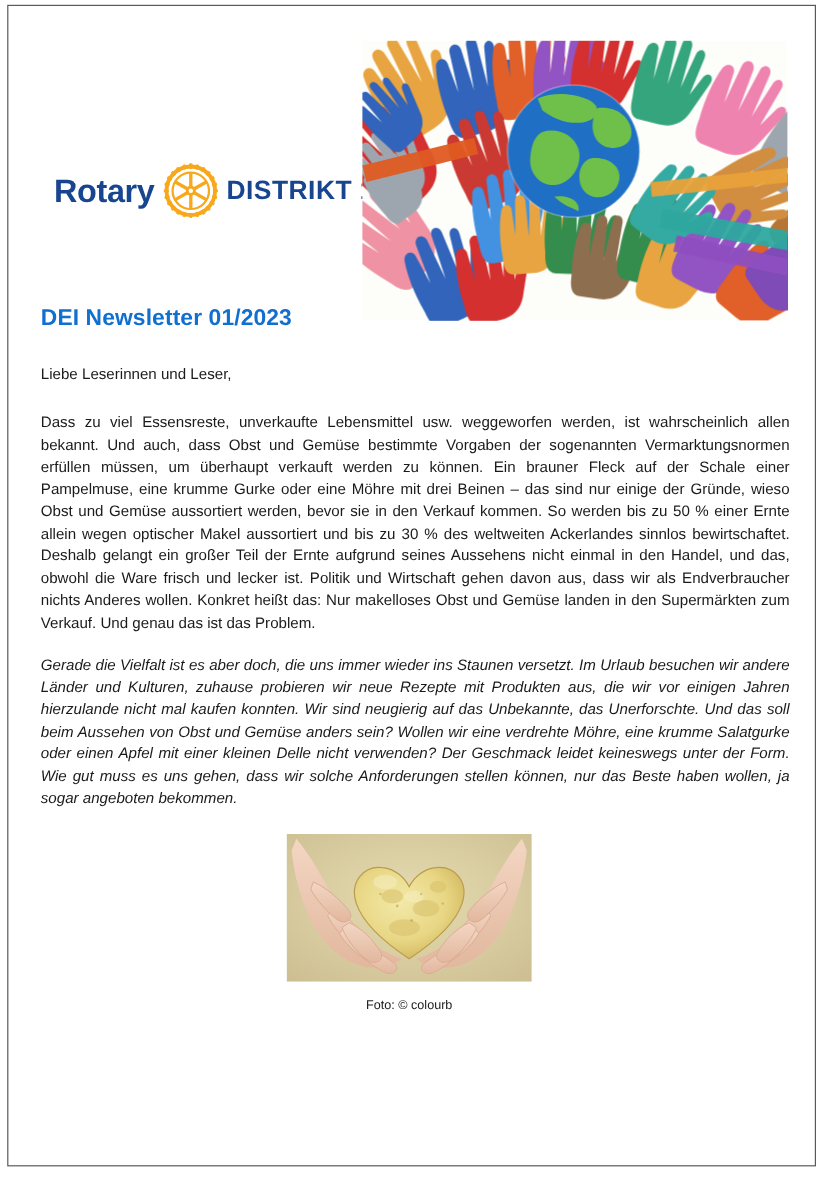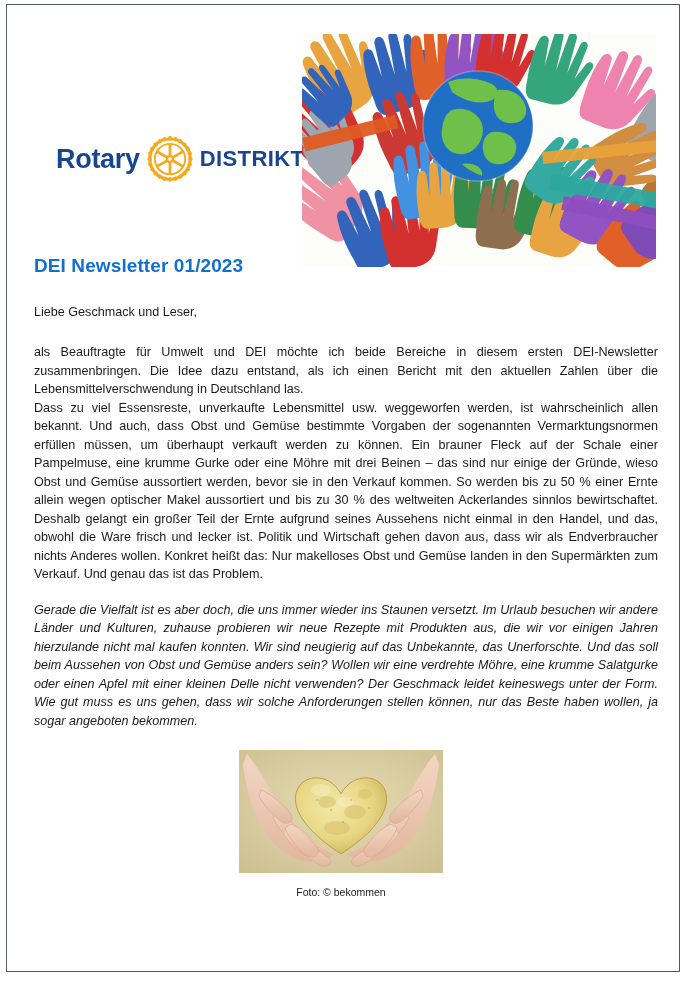--- a/index.html
+++ b/index.html
@@ -27,21 +27,21 @@
   }
 
   
   .header {
     position: relative;
     height: 240px;
   }
 
   .logo-block {
     position: absolute;
-    left: 49px;
+    left: 38px;
     top: 126px;
     display: flex;
     align-items: center;
     height: 56px;
   }
   .logo-word {
     font-size: 27px;
     font-weight: bold;
     color: #17458f;
     letter-spacing: -0.3px;
@@ -263,23 +263,22 @@
           </g>
         </g>
       </svg>
     </div>
   </div>
 
   <div class="article">
 
     <h1 class="doc-title">DEI Newsletter 01/2023</h1>
 
-    <p class="salutation">Liebe Geschmack und Leser,</p>
-
-    <p class="body-par tight">als Beauftragte für Umwelt und DEI möchte ich beide Bereiche in diesem ersten DEI-Newsletter zusammenbringen. Die Idee dazu entstand, als ich einen Bericht mit den aktuellen Zahlen über die Lebensmittelverschwendung in Deutschland las.</p>
+    <p class="salutation">Liebe Leserinnen und Leser,</p>
+
 
     <p class="body-par tight">Dass zu viel Essensreste, unverkaufte Lebensmittel usw. weggeworfen werden, ist wahrscheinlich allen bekannt. Und auch, dass Obst und Gemüse bestimmte Vorgaben der sogenannten Vermarktungsnormen erfüllen müssen, um überhaupt verkauft werden zu können. Ein brauner Fleck auf der Schale einer Pampelmuse, eine krumme Gurke oder eine Möhre mit drei Beinen – das sind nur einige der Gründe, wieso Obst und Gemüse aussortiert werden, bevor sie in den Verkauf kommen. So werden bis zu 50 % einer Ernte allein wegen optischer Makel aussortiert und bis zu 30 % des weltweiten Ackerlandes sinnlos bewirtschaftet. Deshalb gelangt ein großer Teil der Ernte aufgrund seines Aussehens nicht einmal in den Handel, und das, obwohl die Ware frisch und lecker ist. Politik und Wirtschaft gehen davon aus, dass wir als Endverbraucher nichts Anderes wollen. Konkret heißt das: Nur makelloses Obst und Gemüse landen in den Supermärkten zum Verkauf. Und genau das ist das Problem.</p>
 
     <p class="body-par gap-before">Gerade die Vielfalt ist es aber doch, die uns immer wieder ins Staunen versetzt. Im Urlaub besuchen wir andere Länder und Kulturen, zuhause probieren wir neue Rezepte mit Produkten aus, die wir vor einigen Jahren hierzulande nicht mal kaufen konnten. Wir sind neugierig auf das Unbekannte, das Unerforschte. Und das soll beim Aussehen von Obst und Gemüse anders sein? Wollen wir eine verdrehte Möhre, eine krumme Salatgurke oder einen Apfel mit einer kleinen Delle nicht verwenden? Der Geschmack leidet keineswegs unter der Form. Wie gut muss es uns gehen, dass wir solche Anforderungen stellen können, nur das Beste haben wollen, ja sogar angeboten bekommen.</p>
 
 
     <div class="photo-wrap">
       <div class="photo-frame">
         <svg width="204" height="123" viewBox="0 0 204 123" aria-hidden="true">
           <defs>
@@ -343,17 +342,17 @@
             <circle cx="130" cy="58" r="1"></circle>
             <circle cx="78" cy="50" r="1"></circle>
           </g>
 
           <g fill="url(#skin)" stroke="#d9ab90" stroke-width="0.8">
             <path d="M52,74 C62,78 72,88 78,98 C82,105 74,110 67,105 C56,97 48,84 46,78 Z"></path>
             <path d="M152,74 C142,78 132,88 126,98 C122,105 130,110 137,105 C148,97 156,84 158,78 Z"></path>
           </g>
         </svg>
       </div>
-      <div class="photo-caption">Foto: © bekommen</div>
+      <div class="photo-caption">Foto: © colourb</div>
     </div>
 
   </div>
 </div>
 
 </body></html>

